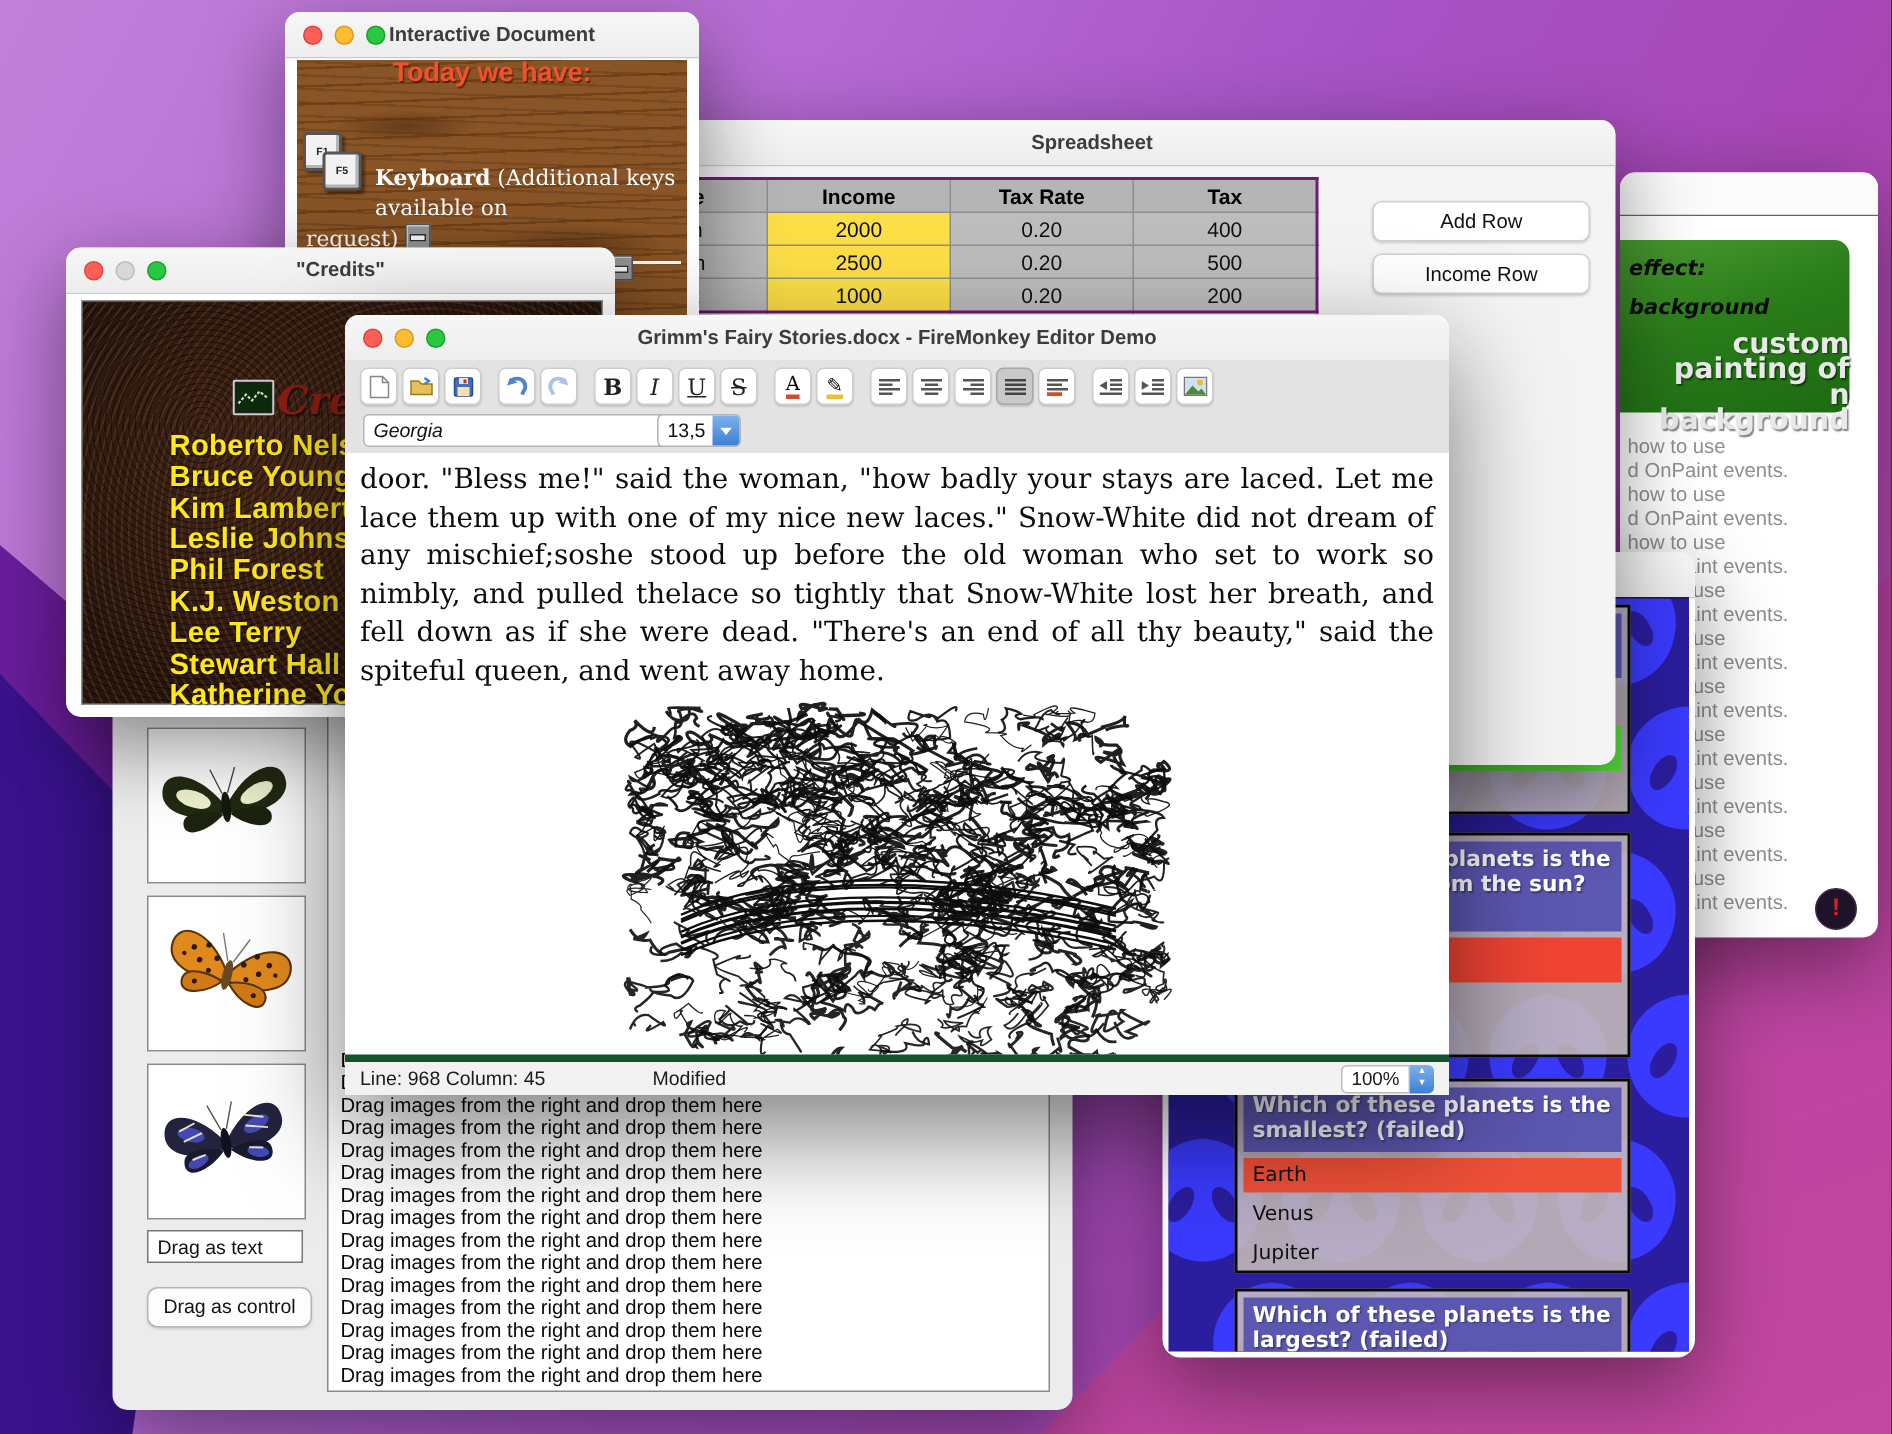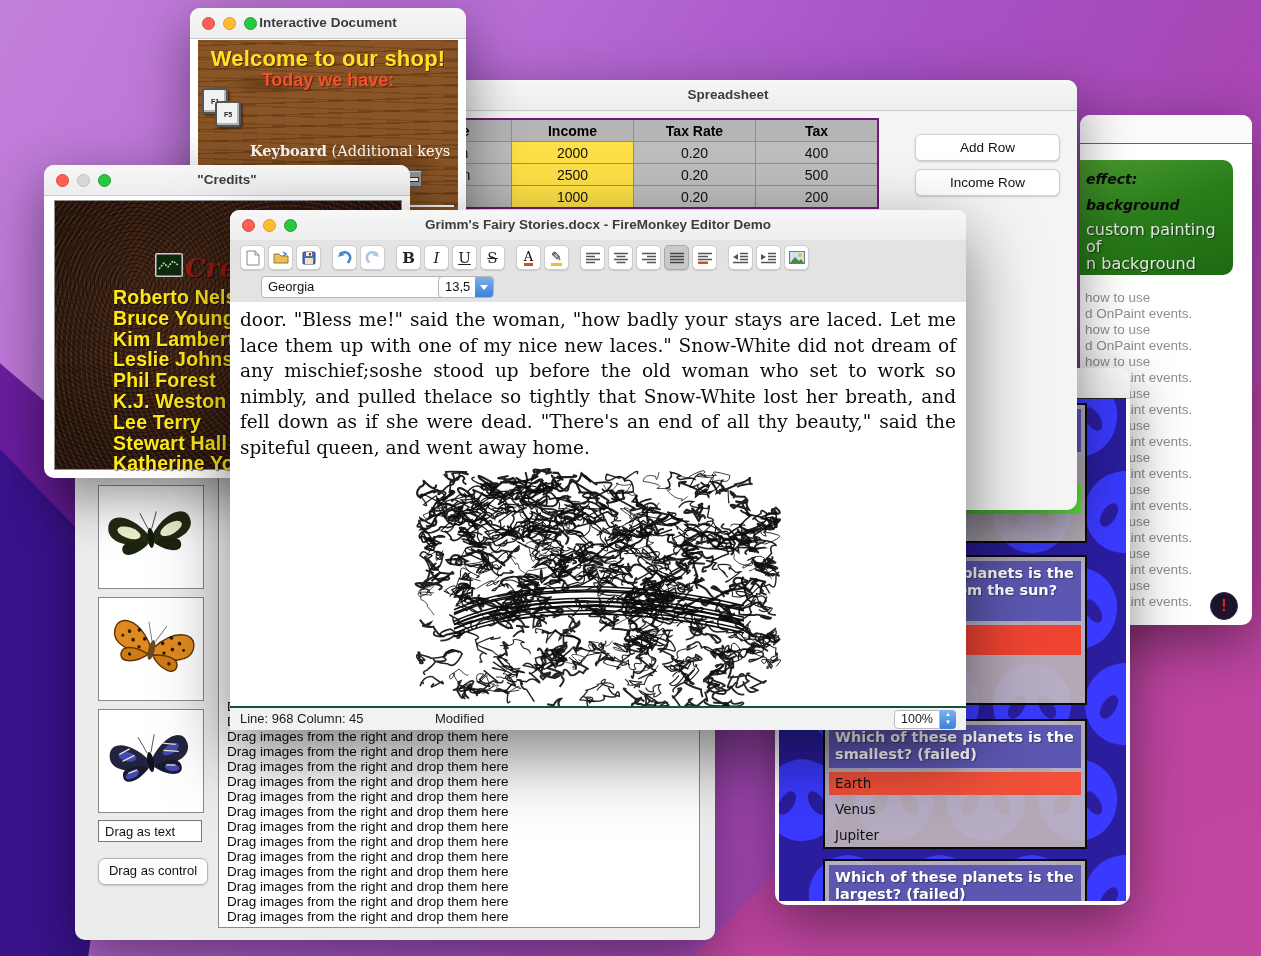--- a/index.html
+++ b/index.html
@@ -63,22 +63,22 @@
     border-radius:6px;font-size:13.5px;color:#111;text-align:center;line-height:25px;
     box-shadow:0 1px 2px rgba(0,0,0,.18);}
   #btn-addrow{top:54px;} #btn-delrow{top:89px;}
 
   
   #win-effect{left:1080px;top:115px;width:172px;height:510px;}
   #effect-head{position:absolute;left:0;top:0;right:0;height:28px;border-bottom:1px solid #666;border-radius:10px 10px 0 0;background:#fbfbfb;}
   #effect-green{position:absolute;left:0;top:45px;width:153px;height:115px;border-radius:0 10px 10px 0;
     background:linear-gradient(160deg,#4a9a30,#2a7d1a 45%,#1d6a12);padding:6px 0 0 6px;box-sizing:border-box;}
   .fx-black{font-family:"DejaVu Sans",sans-serif;font-style:italic;font-weight:bold;font-size:14px;color:#0a0a0a;line-height:26px;}
-  .fx-white{font-family:"DejaVu Sans",sans-serif;font-weight:normal;font-size:16px;color:#e8e8e8;line-height:17px;
-    text-shadow:1px 1px 1px rgba(0,0,0,.5);}
+  .fx-white{font-family:"DejaVu Sans",sans-serif;font-weight:bold;font-size:19px;color:#e8e8e8;line-height:17px;
+    text-shadow:1px 1px 1px rgba(0,0,0,.5);text-align:right;}
   #effect-lines{position:absolute;left:5px;top:175px;width:300px;}
   .fx-line{font-size:13.5px;line-height:16px;color:#8f8f8f;white-space:nowrap;}
   #effect-badge{position:absolute;left:130px;top:477px;width:26px;height:26px;border-radius:50%;
     background:#1f1329;border:1px solid #3a2a4a;color:#e02020;font-weight:bold;font-size:16px;
     text-align:center;line-height:25px;}
 
   
   #win-quiz{left:775px;top:368px;width:355px;height:537px;border-radius:12px;}
   #quiz-title{position:absolute;left:193px;top:0;height:30px;line-height:30px;font-size:13.5px;font-weight:bold;color:#444;}
   #quiz-content{position:absolute;left:4px;right:4px;top:30px;bottom:4px;background:#2a1d9e;overflow:hidden;border-top:1px solid #222;}
@@ -131,21 +131,21 @@
   .tb-letter{font-family:"DejaVu Serif",serif;font-size:15px;color:#222;}
   .combo{position:absolute;top:36px;height:22px;background:#fff;border:1px solid #b5b5b5;border-radius:4px;
     font-size:13px;color:#111;line-height:20px;padding-left:6px;box-sizing:border-box;}
   .combo .dd{position:absolute;right:0;top:0;bottom:0;width:18px;border-radius:0 3px 3px 0;
     background:linear-gradient(#7db1ec,#3d7fd6);display:flex;align-items:center;justify-content:center;}
   .dd svg{display:block;}
   #editor-body{position:absolute;left:0;top:92px;right:0;bottom:22px;background:#fff;overflow:hidden;}
   #editor-text{margin:5px 10px 0;font-family:"DejaVu Serif",serif;font-size:18.5px;line-height:25.5px;color:#0d0d0d;
     text-align:justify;}
   #illustration{display:block;margin:6px auto 0;}
-  #editor-status{position:absolute;left:0;bottom:0;right:0;height:22px;background:#f2f2f2;border-top:2px solid #14532d;
+  #editor-status{position:absolute;left:0;bottom:0;right:0;height:22px;background:#f2f2f2;border-top:5px solid #14532d;
     font-size:13px;color:#1a1a1a;}
   #status-linecol{position:absolute;left:10px;top:3px;}
   #status-modified{position:absolute;left:205px;top:3px;}
   #zoom-box{position:absolute;right:26px;top:2px;width:44px;height:17px;background:#fff;border:1px solid #bbb;
     border-radius:4px 0 0 4px;text-align:center;line-height:17px;font-size:12.5px;}
   #zoom-stepper{position:absolute;right:10px;top:2px;width:16px;height:19px;border-radius:0 4px 4px 0;
     background:linear-gradient(#7db1ec,#3d7fd6);color:#fff;font-size:6px;line-height:8px;text-align:center;}
 </style>
 </head>
 <body>
@@ -295,21 +295,20 @@
   <div class="window" id="win-wood">
     <div class="titlebar">
       <div class="lights">
         <div class="light red"></div>
         <div class="light yellow"></div>
         <div class="light green"></div>
       </div>
     </div>
     <div class="title">Interactive Document</div>
     <div id="wood-content">
-      <div id="wood-welcome">Welcome to our shop!</div>
       <div id="wood-subtitle">Today we have:</div>
       <div id="wood-keys">
         <div class="keycap" style="left:0;top:0;">F1</div>
         <div class="keycap" style="left:13px;top:13px;">F5</div>
       </div>
       <div id="wood-item"><b>Keyboard</b><span> (Additional keys available on</span></div>
       <div id="wood-item-cont"><span>request) </span><span class="mini-btn"></span></div>
       <hr class="wood-hr">
       <div id="wood-pot"></div>
       <span class="mini-btn" id="wood-btn2"></span>
@@ -545,21 +544,21 @@
             </svg>
           </div>
           <div class="tb-btn" style="left: 554px;">
             <svg width="16" height="13">
               <rect x="0.5" y="0.5" width="15" height="12" fill="#cfe2f4" stroke="#777"></rect>
               <circle cx="11" cy="4" r="2" fill="#e8c030"></circle>
               <path d="M1 12 L6 6 L10 10 L12 8 L15 12 Z" fill="#4a8a3a"></path>
             </svg>
           </div>
         </div>
-      <div class="combo" id="font-combo" style="left:31px;width:216px;">
+      <div class="combo" id="font-combo" style="left:12px;width:216px;font-style:italic;">
         <span>Georgia</span>
         <span class="dd">
             <svg width="8" height="5">
               <path d="M0 0 L4 5 L8 0" fill="#fff"></path>
             </svg>
           </span>
       </div>
       <div class="combo" id="size-combo" style="left:208px;width:56px;">
         <span>13,5</span>
         <span class="dd">

